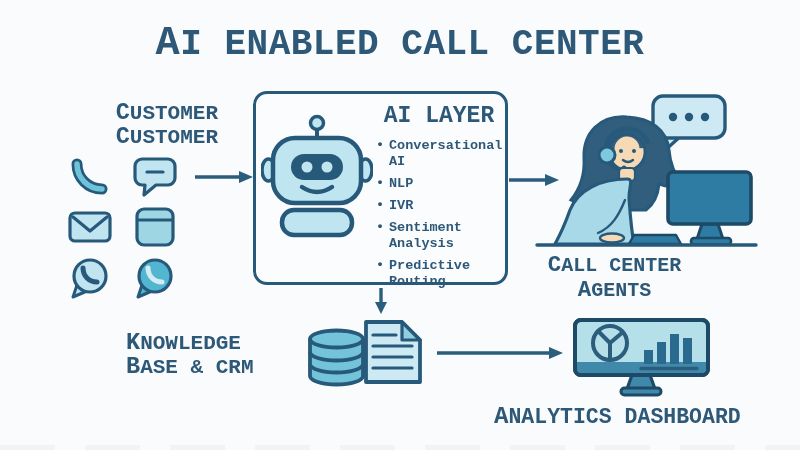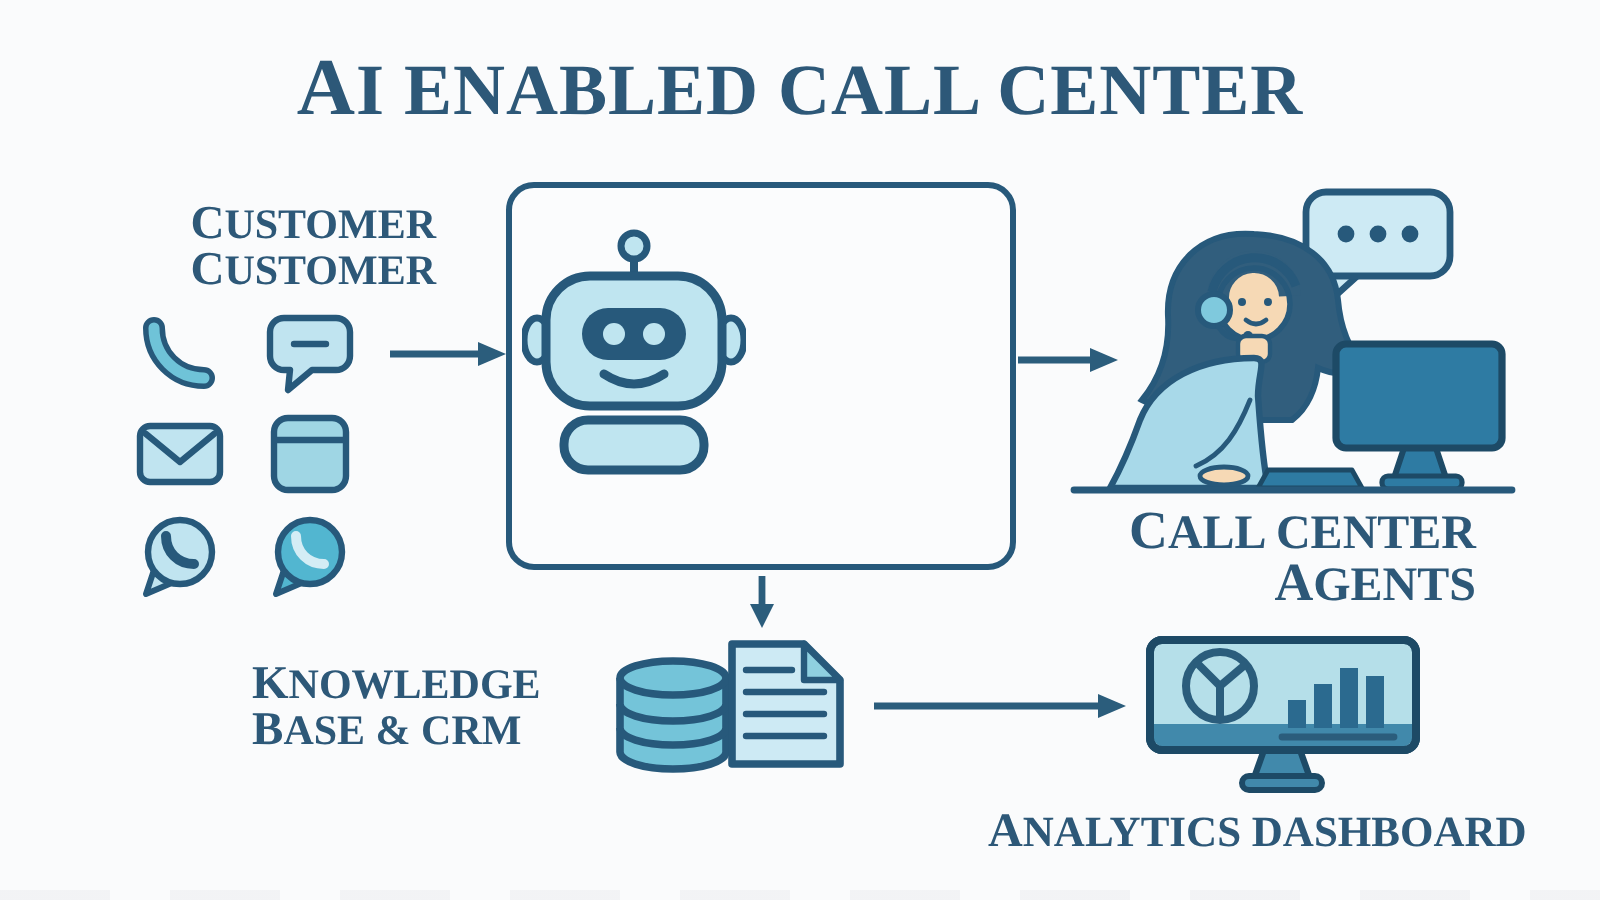--- a/index.html
+++ b/index.html
@@ -1,25 +1,25 @@
 <!DOCTYPE html>
 <html><head>
 <meta charset="utf-8">
 <style>
   html,body{margin:0;padding:0;background:#e8eaec;}
   .canvas{position:relative;width:800px;height:450px;background:#fafbfc;overflow:hidden;
-          font-family:Liberation Serif, serif;}
+          font-family:Liberation Mono, monospace;}
   .hd{color:#2d5878;font-weight:bold;}
   .abs{position:absolute;}
 
   .title{top:20px;left:0;right:0;text-align:center;font-size:36px;letter-spacing:.5px;margin:0;}
   .title::first-letter,.cap-line::first-letter{font-size:112%;}
 
   .cc-label{left:28px;top:101px;width:190px;text-align:right;font-size:21px;line-height:23px;}
-  .agents-label{left:553px;top:253px;width:185px;text-align:right;font-size:24px;line-height:24px;}
+  .agents-label{left:522px;top:253px;width:185px;text-align:center;font-size:20px;line-height:24px;}
   .kb-label{left:126px;top:331px;width:168px;text-align:left;font-size:21px;line-height:23px;}
   .an-label{left:494px;top:403px;width:298px;font-size:21.5px;}
 
   .grid{left:66px;top:154px;display:grid;grid-template-columns:48px 48px;column-gap:17px;row-gap:7px;}
   .cell{width:48px;height:44px;display:flex;align-items:center;justify-content:center;}
 
   .ai-box{left:253px;top:91px;width:249px;height:188px;border:3px solid #27597b;border-radius:14px;
           background:#fbfcfd;}
   .ai-right{left:376px;top:103px;width:126px;text-align:left;}
   .ai-title{font-size:23px;text-align:center;margin:0 0 9px 0;}
@@ -109,20 +109,30 @@
     <ellipse cx="7.5" cy="58" rx="6.5" ry="11" fill="#bfe5f0" stroke="#27597b" stroke-width="3.5"></ellipse>
     <ellipse cx="104.5" cy="58" rx="6.5" ry="11" fill="#bfe5f0" stroke="#27597b" stroke-width="3.5"></ellipse>
     <rect x="12" y="26" width="88" height="65" rx="22" fill="#bfe5f0" stroke="#27597b" stroke-width="4.5"></rect>
     <rect x="30" y="42" width="52" height="26" rx="13" fill="#27597b"></rect>
     <circle cx="46" cy="55" r="5.5" fill="#bfe5f0"></circle>
     <circle cx="66" cy="55" r="5.5" fill="#bfe5f0"></circle>
     <path d="M41,75 Q56,85 71,75" fill="none" stroke="#27597b" stroke-width="4.5" stroke-linecap="round"></path>
     <rect x="21" y="98" width="70" height="25" rx="12" fill="#bfe5f0" stroke="#27597b" stroke-width="4.5"></rect>
   </svg>
 
+  <div class="abs ai-right">
+    <h2 class="hd ai-title">AI LAYER</h2>
+    <ul class="ai-list">
+      <li>Conversational AI</li>
+      <li>NLP</li>
+      <li>IVR</li>
+      <li>Sentiment Analysis</li>
+      <li>Predictive Routing</li>
+    </ul>
+  </div>
 
   <svg class="abs" style="left:530px;top:88px" width="250" height="160" viewBox="0 0 250 160">
     <g>
       <polygon points="135,47 152,47 132,65" fill="#cdeaf4" stroke="#27597b" stroke-width="3.2" stroke-linejoin="round"></polygon>
       <rect x="123" y="8" width="72" height="42" rx="10" fill="#cdeaf4" stroke="#27597b" stroke-width="3.4"></rect>
       <circle cx="143" cy="29" r="4.2" fill="#27597b"></circle>
       <circle cx="159" cy="29" r="4.2" fill="#27597b"></circle>
       <circle cx="175" cy="29" r="4.2" fill="#27597b"></circle>
     </g>
     <g>

